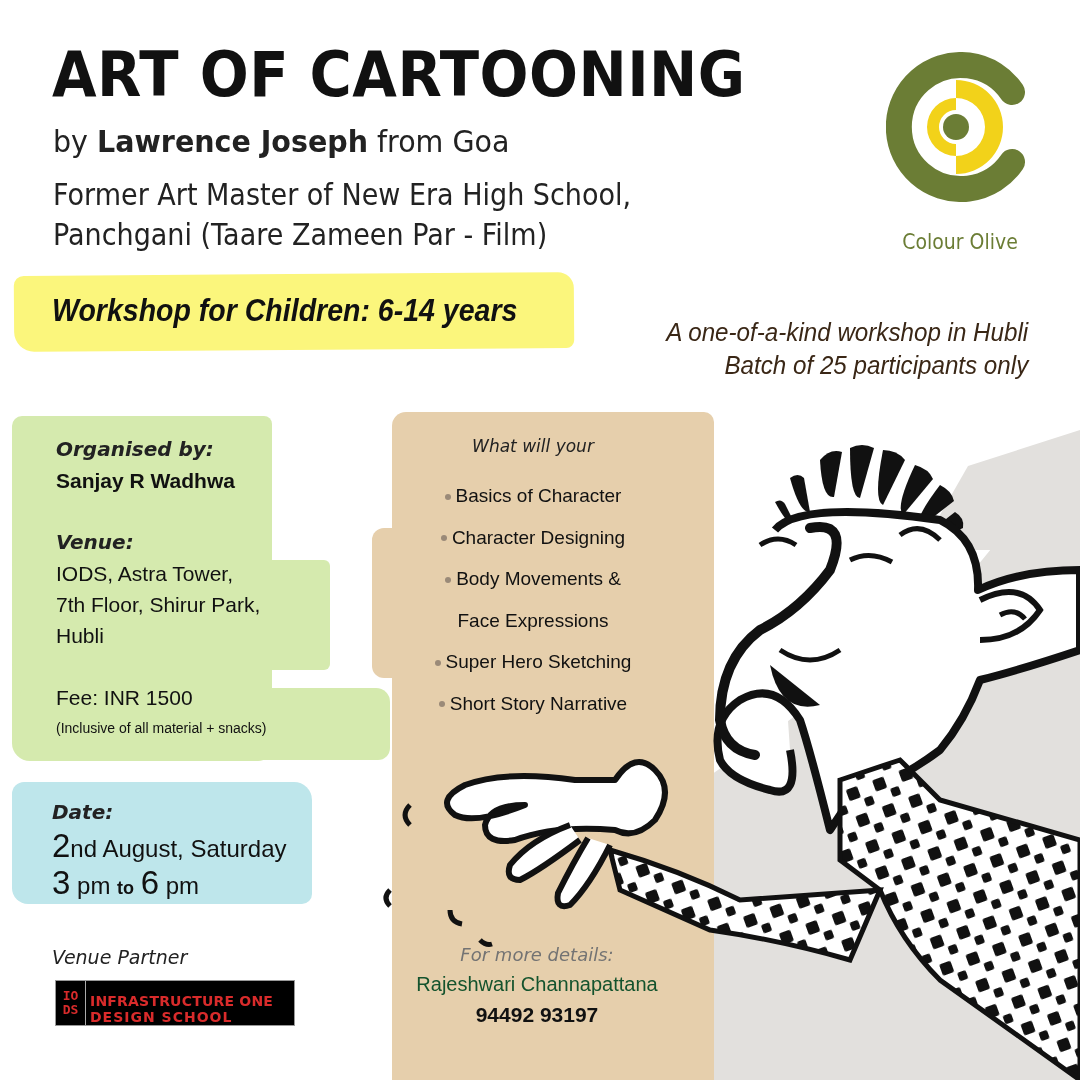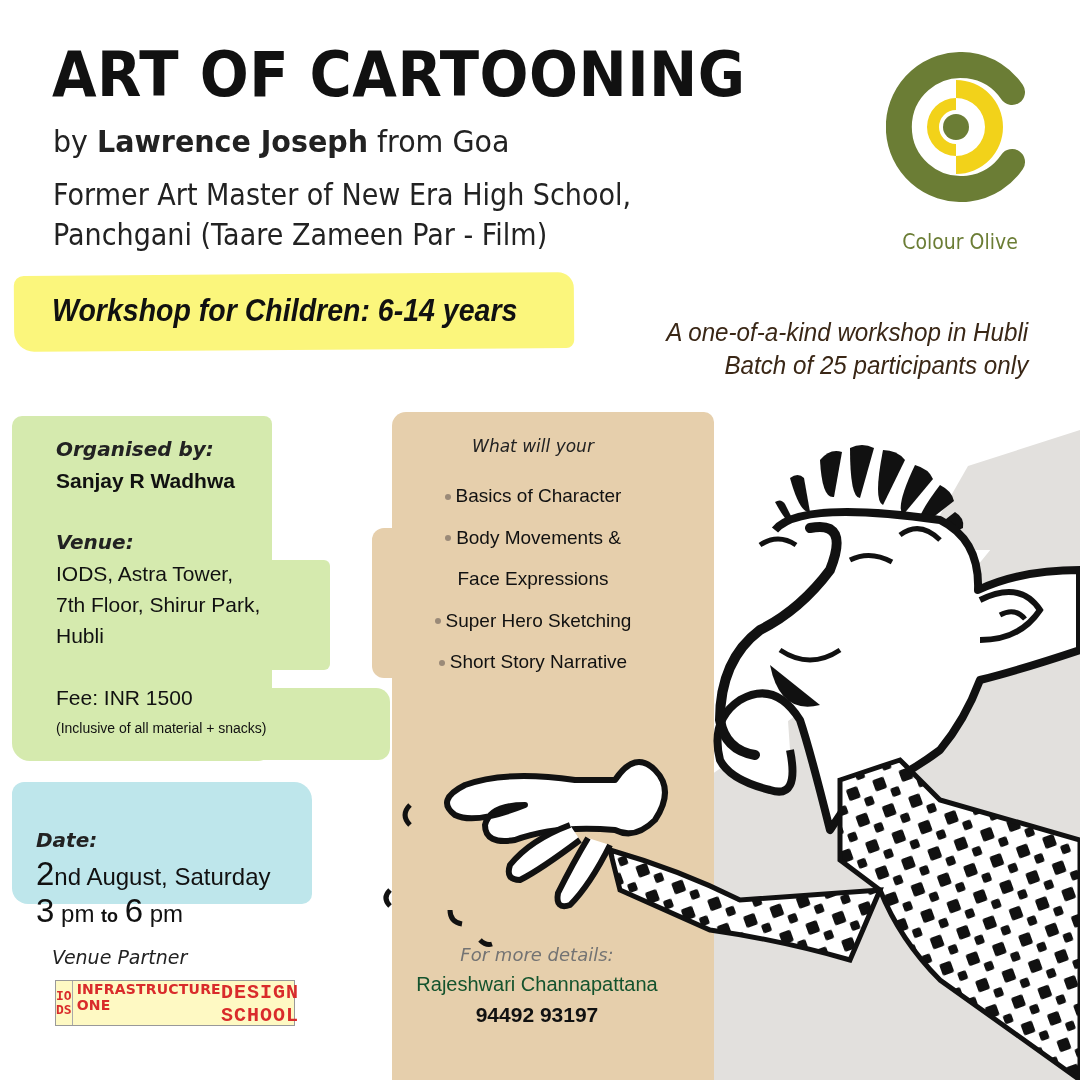--- a/index.html
+++ b/index.html
@@ -29,31 +29,31 @@
   .green2 { left: 12px; top: 560px; width: 318px; height: 110px; background: #d5eaae; border-radius: 6px; }
   .green3 { left: 20px; top: 688px; width: 370px; height: 72px; background: #d5eaae; border-radius: 8px 14px 12px 8px; }
   .green-content { left: 56px; top: 434px; width: 330px; font-size: 21px; line-height: 31px; color: #111; }
   .label-it { font-family: "DejaVu Sans", sans-serif; font-style: italic; font-weight: 700; color: #222; font-size: 20px; }
   .bold { font-weight: 700; }
   .gap { height: 31px; }
   .small { font-size: 14px; }
 
   
   .blue { left: 12px; top: 782px; width: 300px; height: 122px; background: #bee6eb; border-radius: 12px 18px 10px 16px; }
-  .blue-content { left: 36px; top: 795px; font-size: 24px; line-height: 34px; color: #111; margin-top: 28px; }
+  .blue-content { left: 52px; top: 795px; font-size: 24px; line-height: 34px; color: #111; }
   .big { font-size: 33px; }
   .tiny { font-size: 18px; font-weight: 700; }
 
   
   .vp-label { left: 52px; top: 946px; font-size: 19px; font-style: italic; font-family: "DejaVu Sans", sans-serif; color: #222; }
-  .iods { left: 55px; top: 980px; width: 240px; height: 46px; border: 1px solid #999; display: flex; background: #fef9c3; }
+  .iods { left: 55px; top: 980px; width: 240px; height: 46px; border: 1px solid #999; display: flex; background: #000000; }
   .iods-mark { width: 30px; border-right: 1px solid #aaa; display: flex; flex-direction: column; align-items: center; justify-content: center; font-size: 13px; line-height: 14px; color: #d92b2b; font-weight: 700; font-family: "DejaVu Sans Mono", monospace; }
-  .iods-text { flex: 1; display: flex; flex-direction: row; justify-content: flex-end; padding-left: 4px; color: #d92b2b; font-weight: 700; font-family: "DejaVu Sans", sans-serif; }
+  .iods-text { flex: 1; display: flex; flex-direction: column; justify-content: flex-end; padding-left: 4px; color: #d92b2b; font-weight: 700; font-family: "DejaVu Sans", sans-serif; }
   .iods-l1 { font-size: 14px; letter-spacing: 0.2px; }
-  .iods-l2 { font-size: 20px; letter-spacing: 1px; font-family: Liberation Mono, monospace; }
+  .iods-l2 { font-size: 14px; letter-spacing: 1px; }
 
   
   .tan { left: 392px; top: 412px; width: 322px; height: 668px; background: #e6cfac; border-radius: 14px 10px 0 0; }
   .tan-top { left: 372px; top: 528px; width: 30px; height: 150px; background: #e6cfac; border-radius: 12px 0 0 12px; }
   .tan-content { left: 392px; top: 432px; width: 282px; text-align: center; }
   .tan-head { font-family: "DejaVu Sans", sans-serif; font-style: italic; font-weight: 300; font-size: 17px; line-height: 29px; color: #222; }
   .learn-list { list-style: none; margin-top: 14px; }
   .learn-list li { font-size: 19px; line-height: 41.5px; color: #111; }
   .bullet { display: inline-block; width: 6px; height: 6px; border-radius: 50%; background: #9a8a78; margin-right: 5px; vertical-align: middle; }
 
@@ -134,20 +134,21 @@
 <div class="abs grey2"></div>
 
 <div class="abs tan"></div>
 <div class="abs tan-top"></div>
 <div class="abs tan-content">
   <div class="tan-head">
     <div>What will your</div>
   </div>
   <ul class="learn-list">
     <li><span class="bullet"></span><span>Basics of Character</span></li>
+    <li><span class="bullet"></span><span>Character Designing</span></li>
     <li><span class="bullet"></span><span>Body Movements &amp;</span></li>
     <li><span>Face Expressions</span></li>
     <li><span class="bullet"></span><span>Super Hero Sketching</span></li>
     <li><span class="bullet"></span><span>Short Story Narrative</span></li>
   </ul>
 </div>
 
 <svg class="abs cartoon" viewBox="0 0 700 660">
   <defs>
     <pattern id="checks" x="0" y="0" width="28" height="28" patternUnits="userSpaceOnUse" patternTransform="rotate(-20)">

